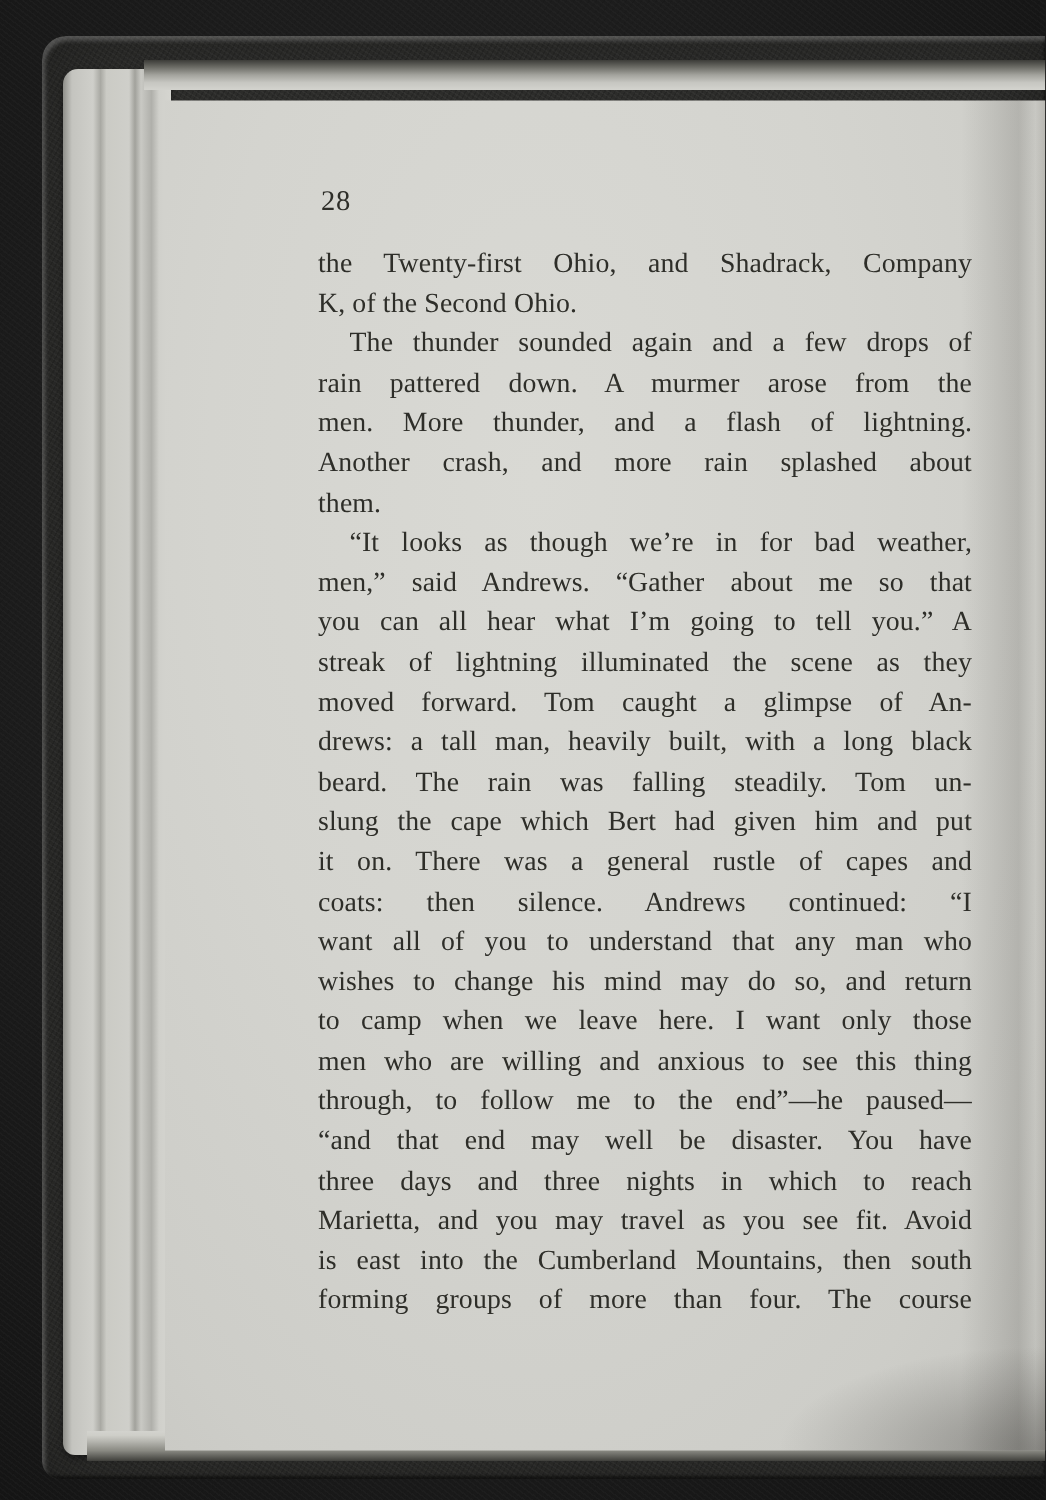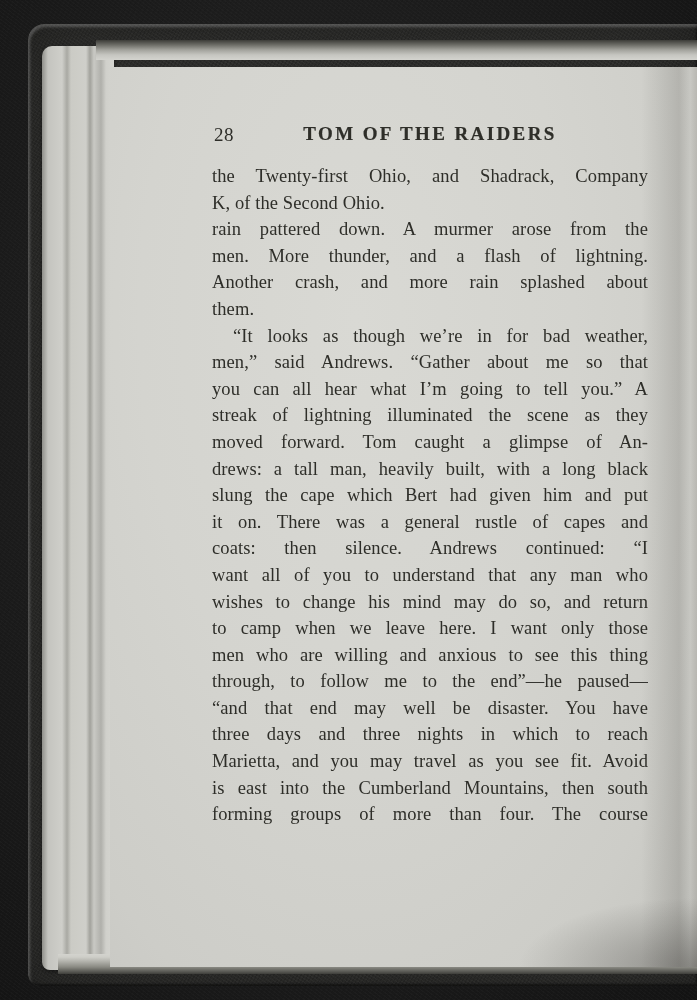--- a/index.html
+++ b/index.html
@@ -73,35 +73,36 @@
   <div class="cover"></div>
   <div class="stack-left"></div>
   <div class="stack-top"></div>
   <div class="stack-bottom"></div>
   <div class="paper">
     <div class="gutter-shadow"></div>
     <div class="curl-shadow"></div>
     <div class="text-block">
       <div class="header">
         <span class="pagenum">28</span>
-        <span class="runtitle">TOM OF THE RAIDERS</span>
       </div>
       <div class="lines">
           <div class="tline">the Twenty-first Ohio, and Shadrack, Company</div>
           <div class="tline end">K, of the Second Ohio.</div>
+          <div class="tline indent">The thunder sounded again and a few drops of</div>
           <div class="tline">rain pattered down. A murmer arose from the</div>
           <div class="tline">men. More thunder, and a flash of lightning.</div>
           <div class="tline">Another crash, and more rain splashed about</div>
           <div class="tline end">them.</div>
           <div class="tline indent">“It looks as though we’re in for bad weather,</div>
           <div class="tline">men,” said Andrews. “Gather about me so that</div>
           <div class="tline">you can all hear what I’m going to tell you.” A</div>
           <div class="tline">streak of lightning illuminated the scene as they</div>
           <div class="tline">moved forward. Tom caught a glimpse of An-</div>
           <div class="tline">drews: a tall man, heavily built, with a long black</div>
+          <div class="tline">beard. The rain was falling steadily. Tom un-</div>
           <div class="tline">slung the cape which Bert had given him and put</div>
           <div class="tline">it on. There was a general rustle of capes and</div>
           <div class="tline">coats: then silence. Andrews continued: “I</div>
           <div class="tline">want all of you to understand that any man who</div>
           <div class="tline">wishes to change his mind may do so, and return</div>
           <div class="tline">to camp when we leave here. I want only those</div>
           <div class="tline">men who are willing and anxious to see this thing</div>
           <div class="tline">through, to follow me to the end”—he paused—</div>
           <div class="tline">“and that end may well be disaster. You have</div>
           <div class="tline">three days and three nights in which to reach</div>

